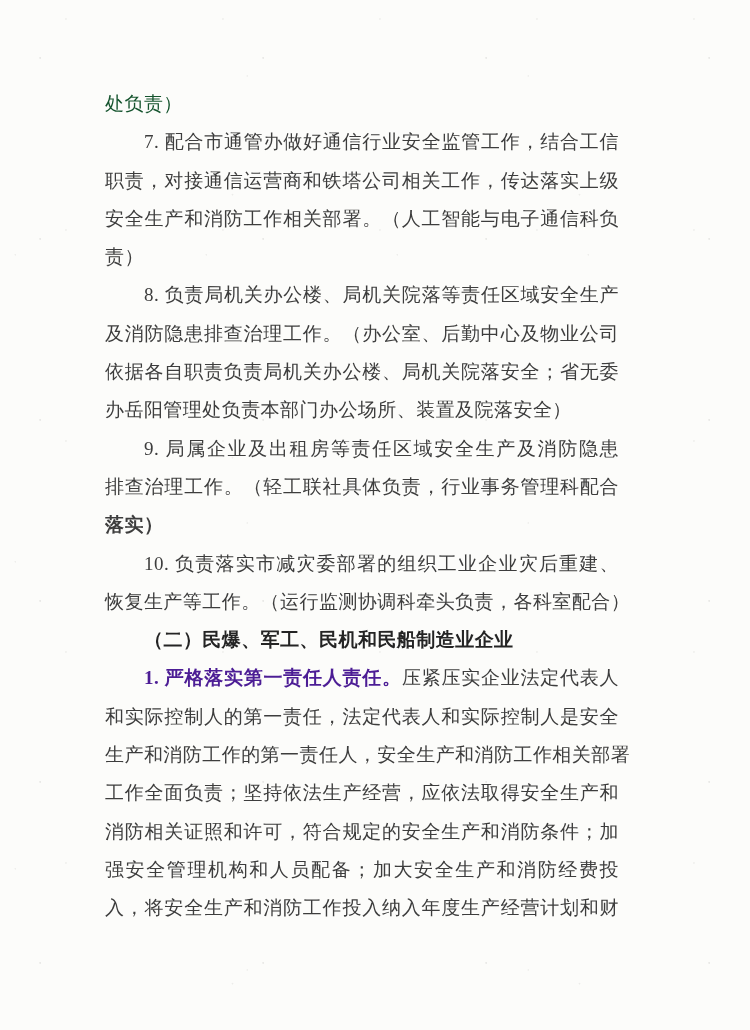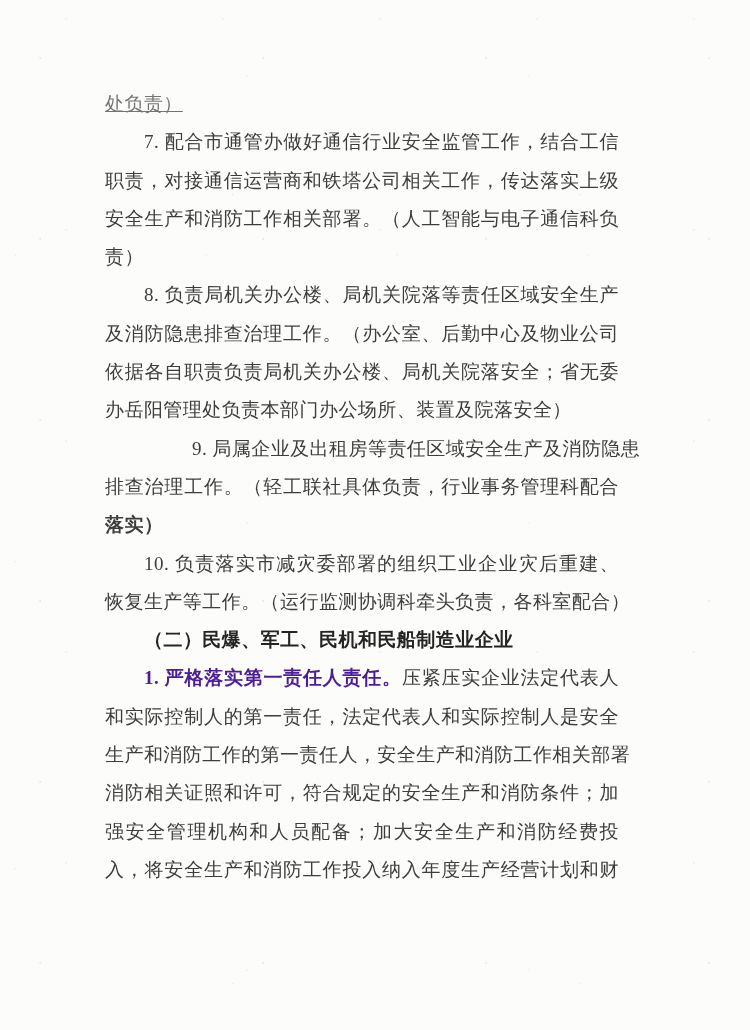--- a/index.html
+++ b/index.html
@@ -56,35 +56,36 @@
     font-weight: 700;
     color: #242424;
   }
 </style>
 </head>
 <body>
 
 <div id="page" style="background: rgb(252, 252, 250);">
   <div id="noise"></div>
   <div id="text-block">
-      <div class="line"><span class="seg-regular" style="color: #737373; text-decoration: underline;">处负责）</span></div>
+      <div class="line"><span class="seg-regular" style="color: #14532d;">处负责）</span></div>
       <div class="line indent justify"><span class="seg-regular" style="color: rgb(61, 61, 61);">7. 配合市通管办做好通信行业安全监管工作，结合工信</span></div>
       <div class="line justify"><span class="seg-regular" style="color: rgb(61, 61, 61);">职责，对接通信运营商和铁塔公司相关工作，传达落实上级</span></div>
       <div class="line justify"><span class="seg-regular" style="color: rgb(61, 61, 61);">安全生产和消防工作相关部署。（人工智能与电子通信科负</span></div>
       <div class="line"><span class="seg-regular" style="color: rgb(61, 61, 61);">责）</span></div>
       <div class="line indent justify"><span class="seg-regular" style="color: rgb(61, 61, 61);">8. 负责局机关办公楼、局机关院落等责任区域安全生产</span></div>
       <div class="line justify"><span class="seg-regular" style="color: rgb(61, 61, 61);">及消防隐患排查治理工作。（办公室、后勤中心及物业公司</span></div>
       <div class="line justify"><span class="seg-regular" style="color: rgb(61, 61, 61);">依据各自职责负责局机关办公楼、局机关院落安全；省无委</span></div>
       <div class="line"><span class="seg-regular" style="color: rgb(61, 61, 61);">办岳阳管理处负责本部门办公场所、装置及院落安全）</span></div>
-      <div class="line indent justify"><span class="seg-regular" style="color: rgb(61, 61, 61); margin-left: 48px;">9. 局属企业及出租房等责任区域安全生产及消防隐患</span></div>
+      <div class="line indent justify"><span class="seg-regular" style="color: rgb(61, 61, 61);">9. 局属企业及出租房等责任区域安全生产及消防隐患</span></div>
       <div class="line justify"><span class="seg-regular" style="color: rgb(61, 61, 61);">排查治理工作。（轻工联社具体负责，行业事务管理科配合</span></div>
       <div class="line"><span class="seg-regular" style="color: rgb(61, 61, 61); font-weight: bold;">落实）</span></div>
       <div class="line indent justify"><span class="seg-regular" style="color: rgb(61, 61, 61);">10. 负责落实市减灾委部署的组织工业企业灾后重建、</span></div>
       <div class="line"><span class="seg-regular" style="color: rgb(61, 61, 61);">恢复生产等工作。（运行监测协调科牵头负责，各科室配合）</span></div>
       <div class="line indent"><span class="seg-bold" style="color: rgb(36, 36, 36);">（二）民爆、军工、民机和民船制造业企业</span></div>
       <div class="line indent justify"><span class="seg-bold" style="color: #4c1d95;">1. 严格落实第一责任人责任。</span><span class="seg-regular" style="color: rgb(61, 61, 61);">压紧压实企业法定代表人</span></div>
       <div class="line justify"><span class="seg-regular" style="color: rgb(61, 61, 61);">和实际控制人的第一责任，法定代表人和实际控制人是安全</span></div>
       <div class="line justify"><span class="seg-regular" style="color: rgb(61, 61, 61);">生产和消防工作的第一责任人，安全生产和消防工作相关部署</span></div>
+      <div class="line justify"><span class="seg-regular" style="color: rgb(61, 61, 61);">工作全面负责；坚持依法生产经营，应依法取得安全生产和</span></div>
       <div class="line justify"><span class="seg-regular" style="color: rgb(61, 61, 61);">消防相关证照和许可，符合规定的安全生产和消防条件；加</span></div>
       <div class="line justify"><span class="seg-regular" style="color: rgb(61, 61, 61); margin-top: 36px;">强安全管理机构和人员配备；加大安全生产和消防经费投</span></div>
       <div class="line justify"><span class="seg-regular" style="color: rgb(61, 61, 61);">入，将安全生产和消防工作投入纳入年度生产经营计划和财</span></div>
     </div>
 </div>
 
 </body></html>

